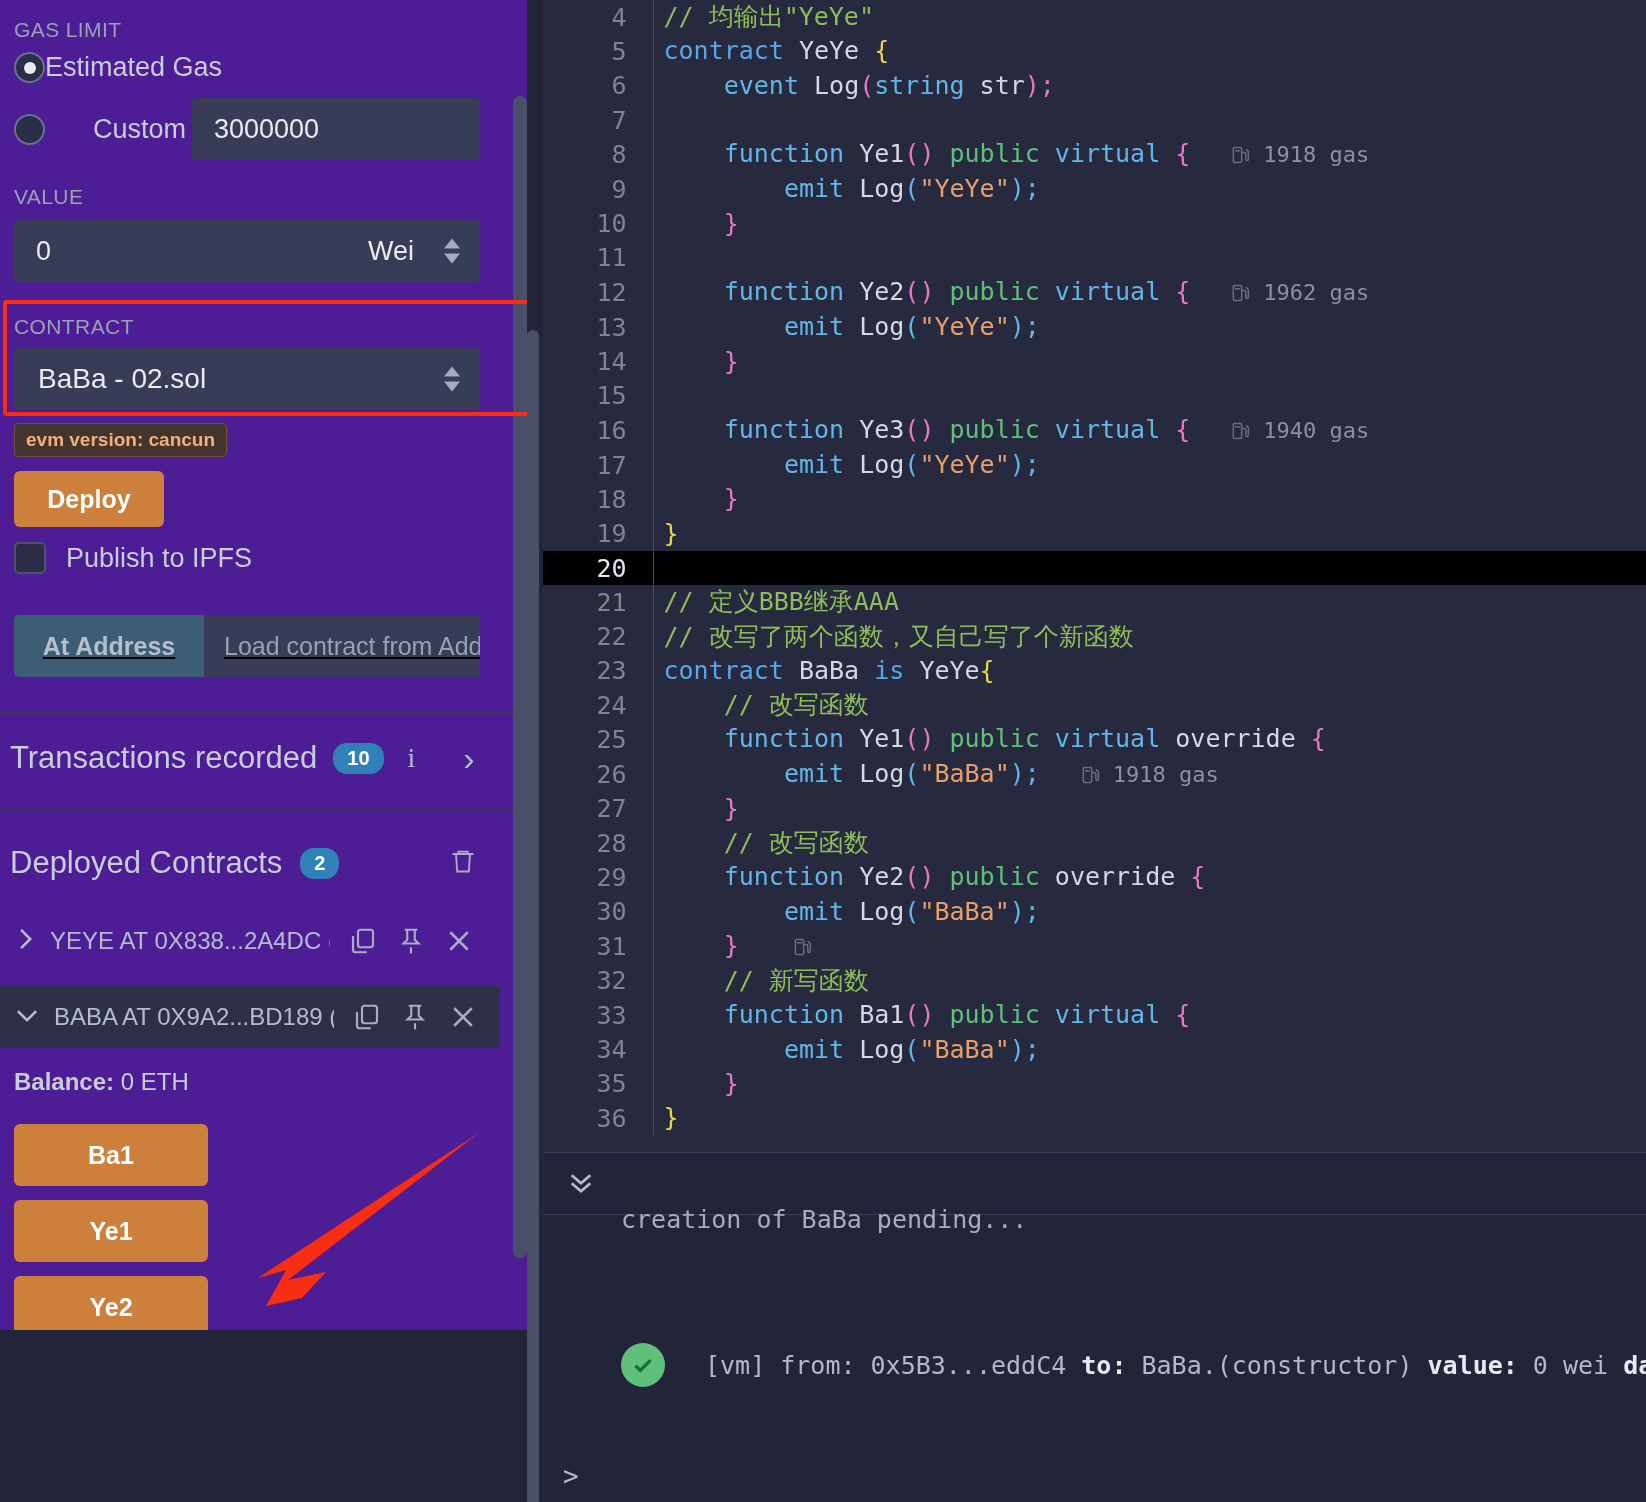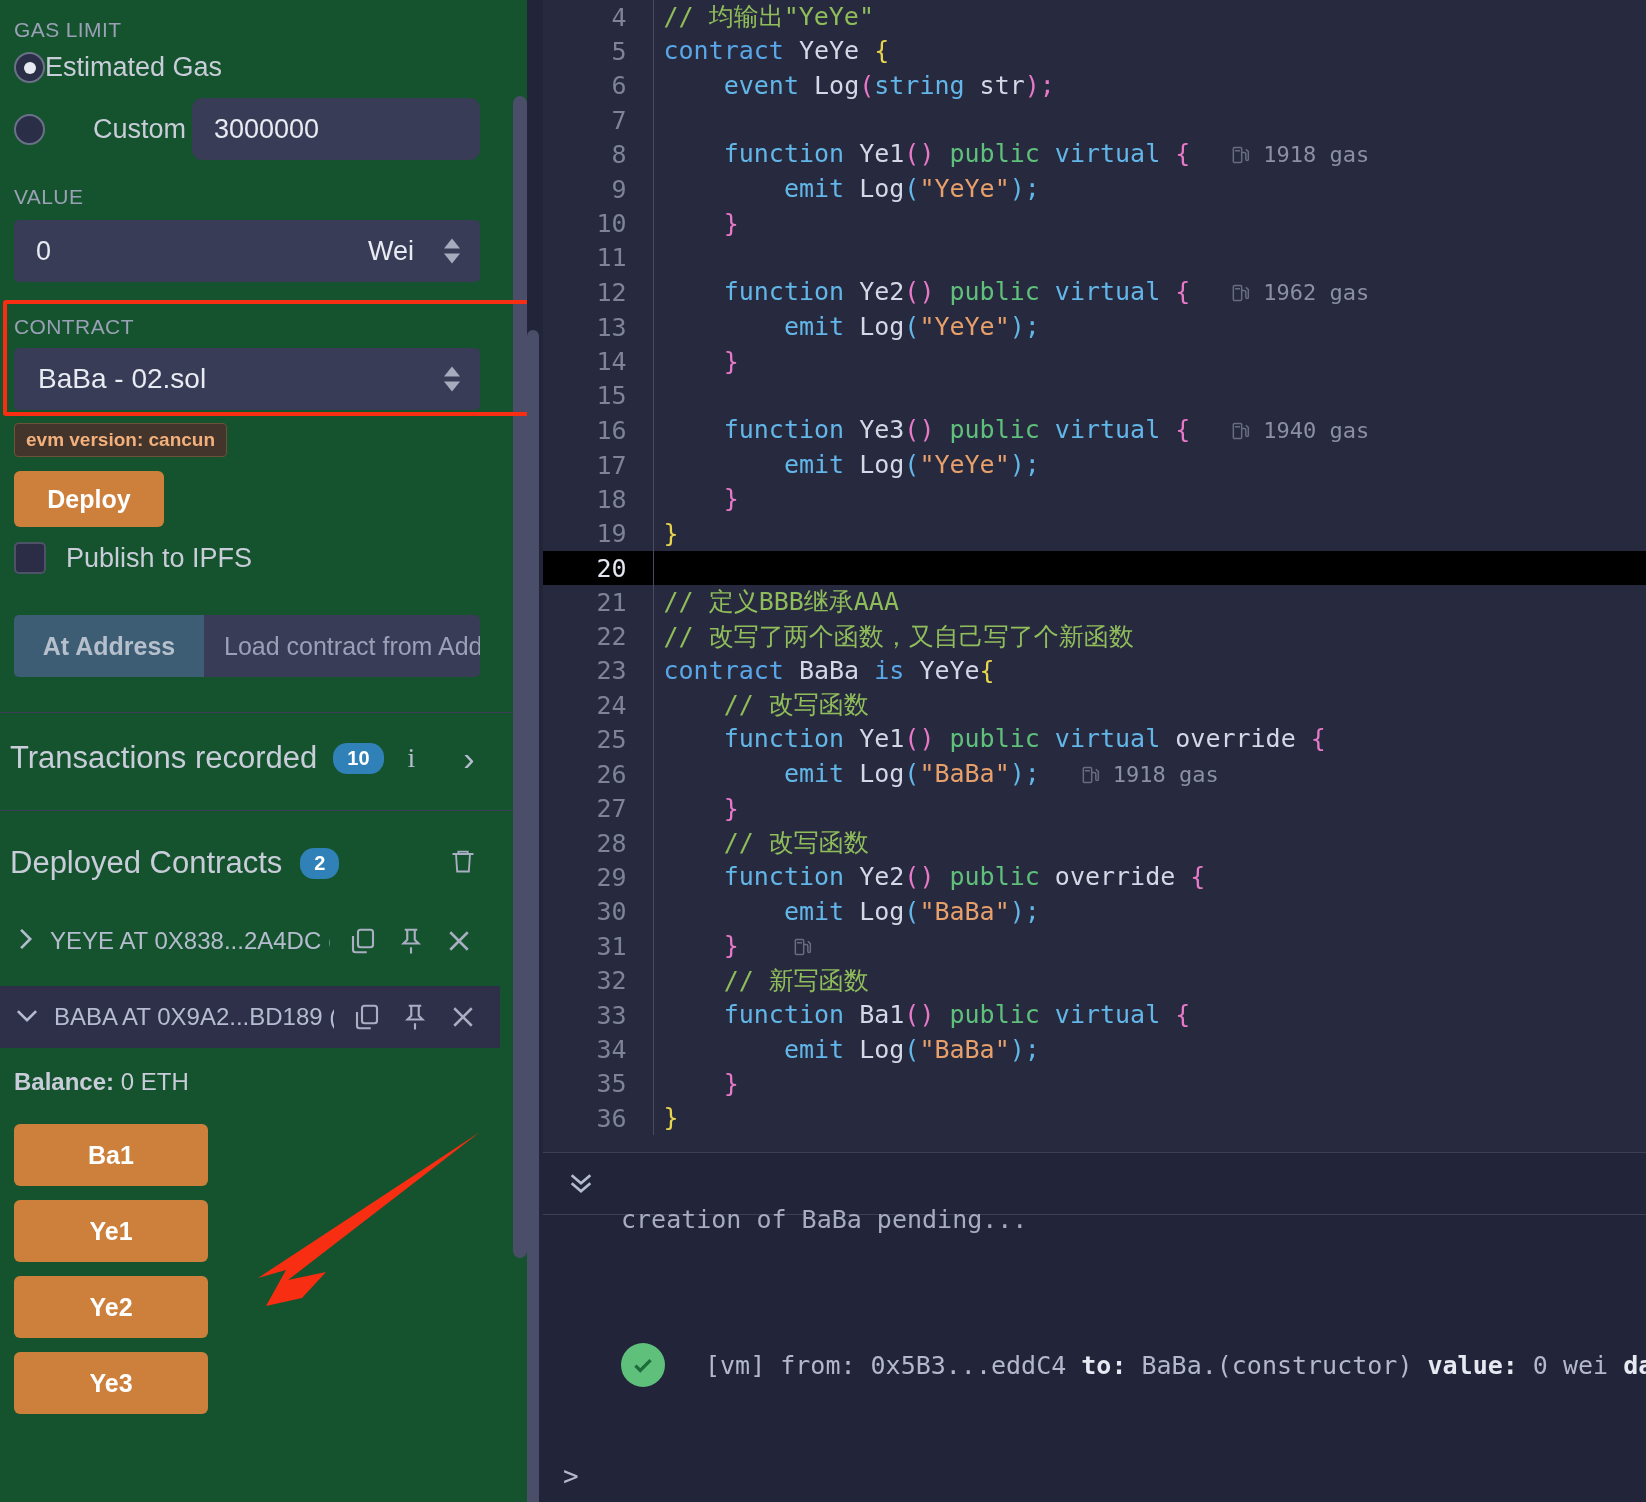--- a/index.html
+++ b/index.html
@@ -7,22 +7,22 @@
     width: 1646px; height: 1502px;
     background: #22243a;
     font-family: "Liberation Sans", sans-serif;
     overflow: hidden;
   }
   .app { position: relative; width: 1646px; height: 1502px; display: flex; }
 
   
   .left-panel {
     position: relative;
-    width: 527px; height: 1502px;
-    background: #14532d;
+    width: 527px; height: 1330px;
+    background: #4c1d95;
     overflow: hidden;
     flex: 0 0 527px;
   }
 
   .section-label {
     color: #9aa0b5; font-size: 21px; letter-spacing: .4px;
     text-transform: uppercase;
   }
 
   
@@ -30,21 +30,21 @@
   .radio {
     width: 31px; height: 31px; border-radius: 50%;
     border: 2px solid #6b7089; background: #2b2e47;
     display: flex; align-items: center; justify-content: center;
     flex: 0 0 31px;
   }
   .radio .dot { width: 12px; height: 12px; border-radius: 50%; background: #e8eaf2; }
   .radio-label { color: #c9ccd9; font-size: 27px; }
 
   .field {
-    background: #393c56; border: none; border-radius: 10px;
+    background: #393c56; border: none; border-radius: 5px;
     color: #e9ebf3; font-size: 27px; font-family: "Liberation Sans", sans-serif;
     padding: 0 22px;
     height: 62px;
   }
   .field::placeholder { color: #8e93a8; }
 
   .select-wrap { position: relative; }
   .select-wrap .spin {
     position: absolute; right: 20px; top: 50%; transform: translateY(-50%);
     display: flex; flex-direction: column; gap: 5px; pointer-events: none;
@@ -241,21 +241,21 @@
       <span class="evm-badge">evm version: cancun</span>
     </div>
 
     <button class="btn-deploy" style="position:absolute;left:14px;top:471px;width:150px;">Deploy</button>
 
     <div style="position:absolute;left:14px;top:542px;display:flex;align-items:center;">
       <span class="checkbox"></span>
       <span class="cb-label">Publish to IPFS</span>
     </div>
 
-    <div class="at-address-row" style="position:absolute;left:14px;top:615px;width:466px;">
+    <div class="at-address-row" style="position:absolute;left:14px;top:615px;width:466px;text-decoration:underline;">
       <button class="at-address-btn">At Address</button>
       <input class="at-address-input" placeholder="Load contract from Address" style="">
     </div>
 
     <div class="divider" style="position:absolute;left:0;top:712px;width:527px;"></div>
 
     <div style="position:absolute;left:10px;top:740px;display:flex;align-items:center;gap:16px;">
       <span class="panel-title">Transactions recorded</span>
       <span class="count-badge">10</span>
       <span style="color:#b6bcd0;font-size:28px;font-family:'Liberation Serif',serif;margin-left:8px;">i</span>

